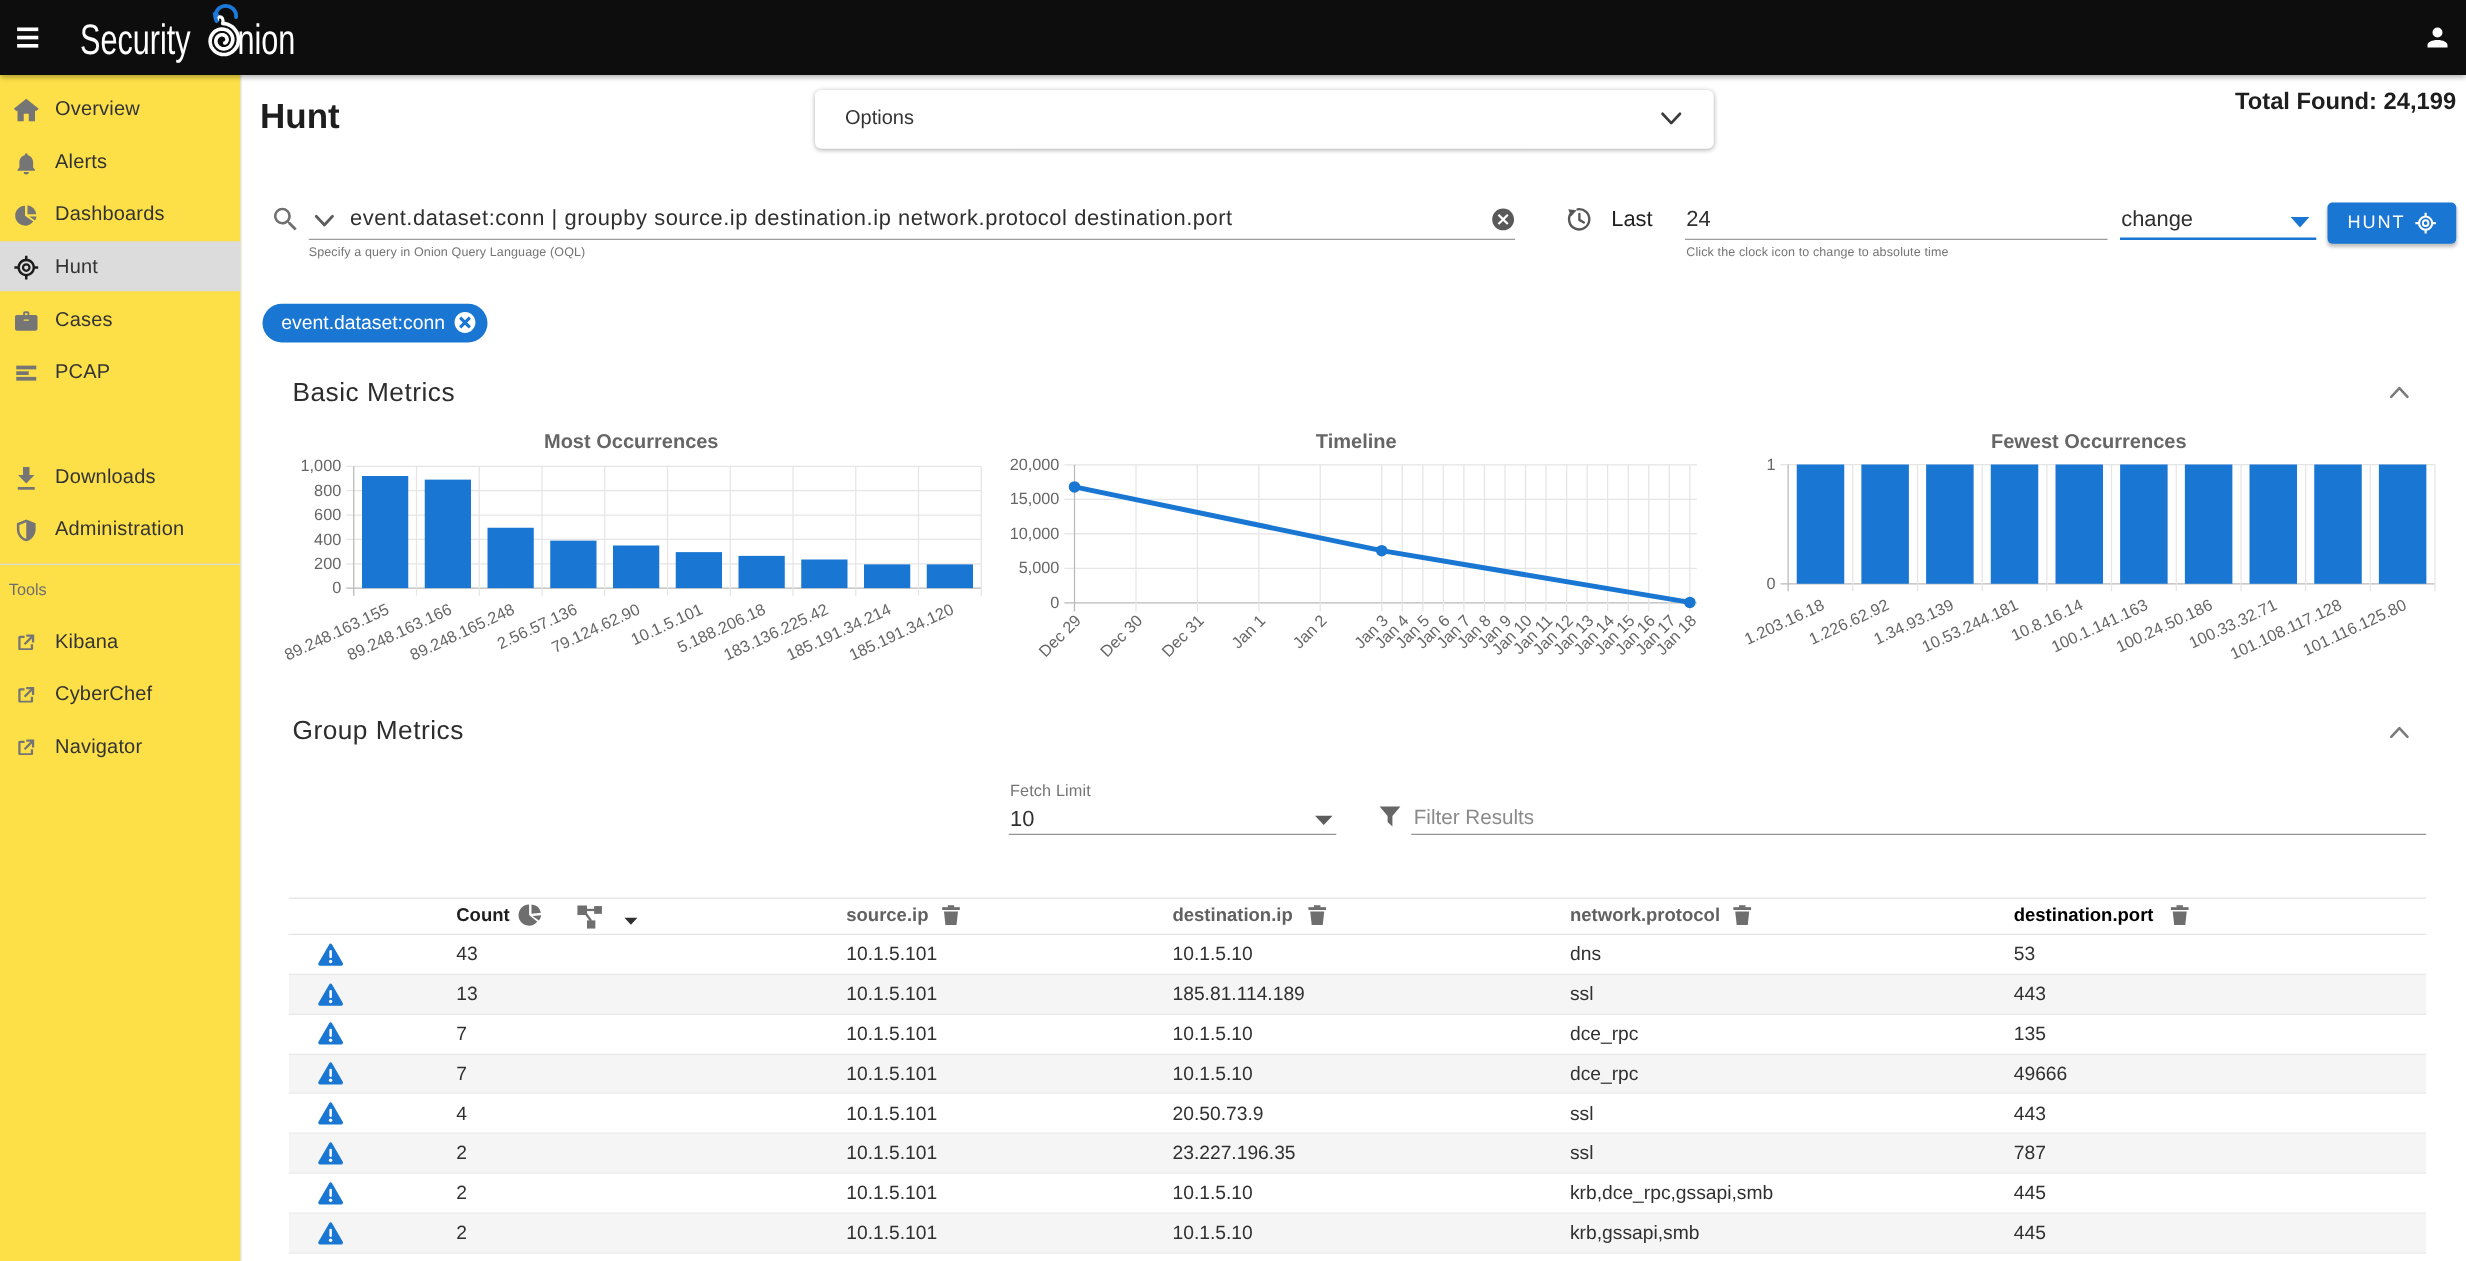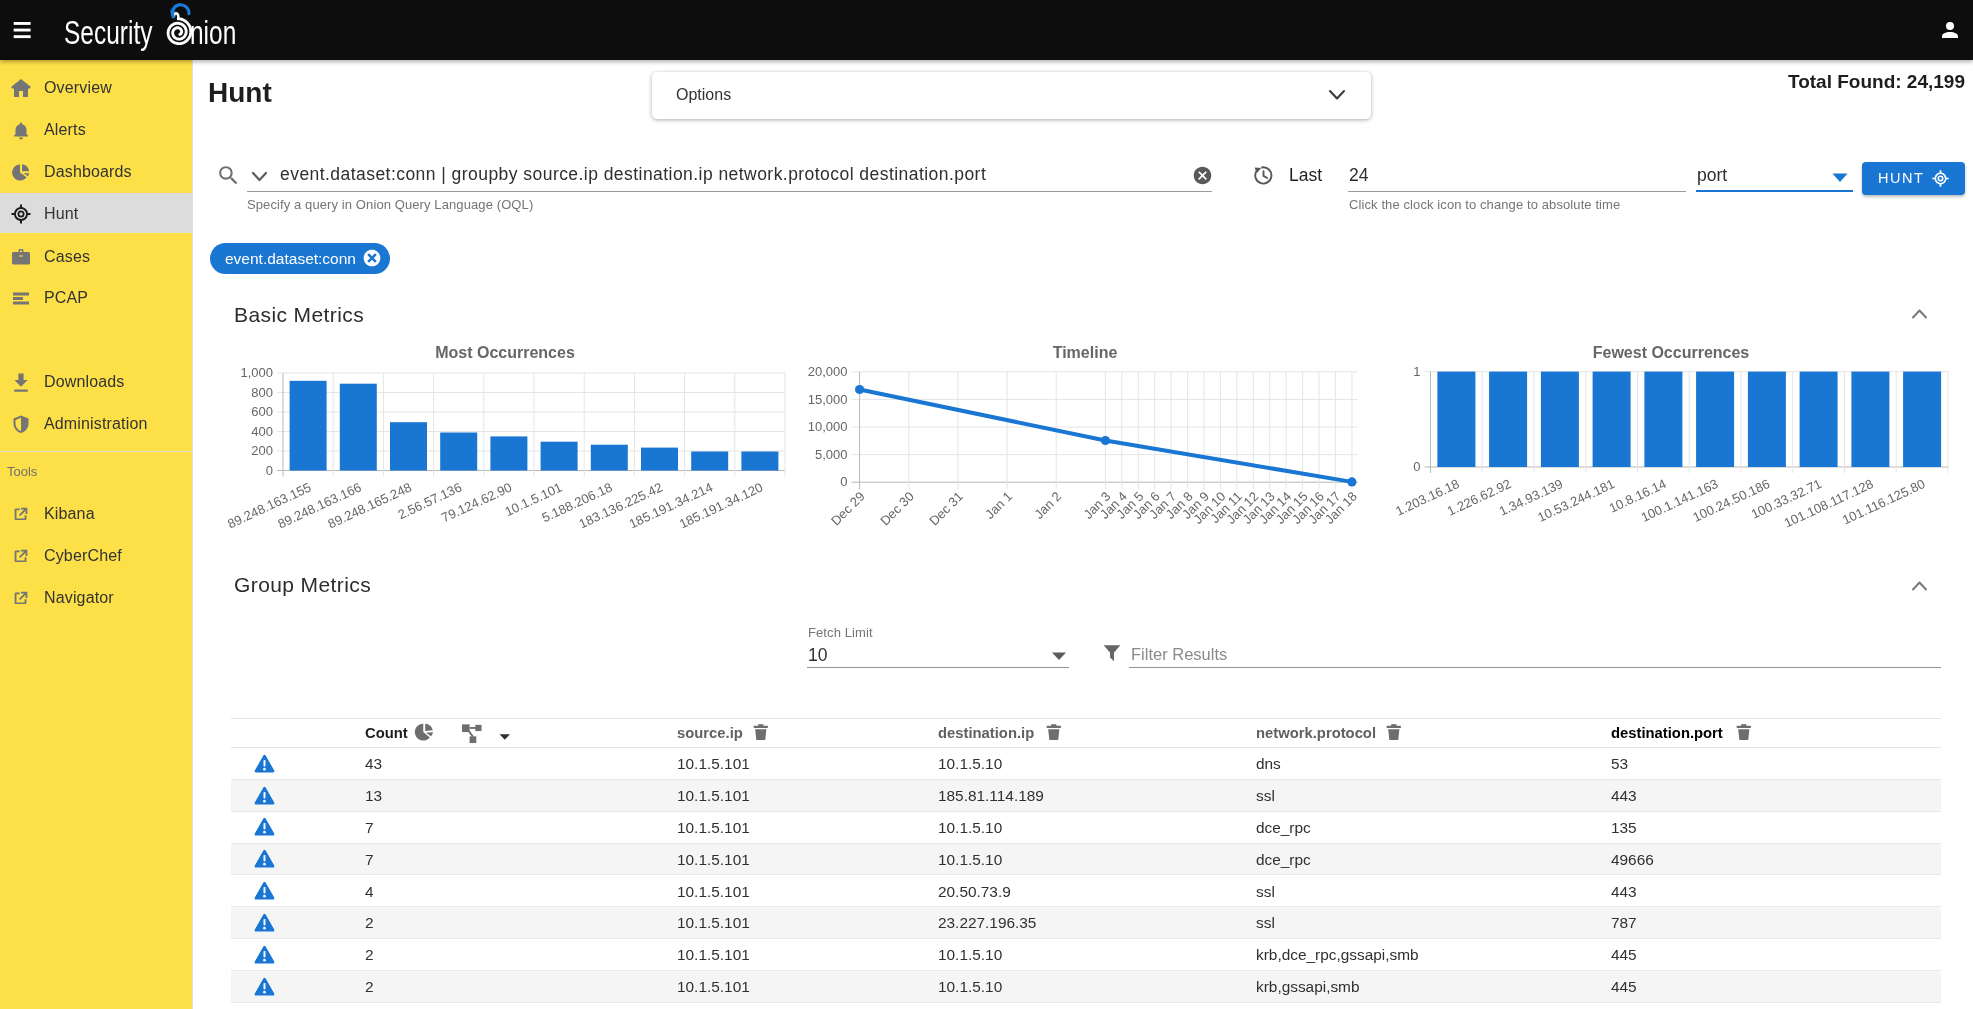--- a/index.html
+++ b/index.html
@@ -1,21 +1,21 @@
 <!DOCTYPE html>
 <html><head><meta charset="utf-8"><style>
 html,body{margin:0;padding:0;width:1973px;height:1009px;overflow:hidden;background:#fff;
  font-family:"Liberation Sans",sans-serif;-webkit-font-smoothing:antialiased;}
 .abs{position:absolute;}
 .appbar{position:absolute;left:0;top:0;width:1973px;height:60px;background:#0d0d0d;box-shadow:0 2px 4px rgba(0,0,0,.3);z-index:5;text-align:right;}
 .sidebar{position:absolute;left:0;top:60px;width:193px;height:992px;background:#fde047;border-right:1px solid #e0e0e0;box-sizing:border-box;z-index:4;}
 .sideitem{position:absolute;left:0;width:193px;height:42px;}
 .sideitem .txt{position:absolute;left:44px;top:50%;transform:translateY(-50%);font-size:16px;letter-spacing:0.15px;color:#333;}
 .sideitem .ico{position:absolute;left:10px;top:50%;transform:translateY(-50%);width:22px;height:22px;}
-.helper{color:#757575;font-size:13px;position:absolute;letter-spacing:0.1px;}
+.helper{color:#757575;font-size:10px;position:absolute;letter-spacing:0.1px;}
 .underline{position:absolute;height:1px;background:#8e8e8e;}
 .hdr20{position:absolute;font-size:21px;letter-spacing:0.4px;color:#2d2d2d;}
 </style></head><body>
 
 <div class="appbar">
 <svg class="abs" style="left:13px;top:21px" width="19" height="18" viewBox="0 0 19 18">
       <rect x="0.7" y="1" width="16.9" height="2.9" fill="#fff"></rect>
       <rect x="0.7" y="7.6" width="16.9" height="2.9" fill="#fff"></rect>
       <rect x="0.7" y="14.2" width="16.9" height="2.9" fill="#fff"></rect>
     </svg>
@@ -127,21 +127,21 @@
   </svg>
 <svg class="abs" style="left:1252px;top:164px" width="23" height="23" viewBox="0 0 23 23">
     <path d="M5.0,6.4 A 8.1 8.1 0 1 0 10.0,3.45" fill="none" stroke="#575757" stroke-width="1.9" stroke-linecap="round"></path>
     <path d="M2.6,3.4 L9.3,4.1 L4.8,9.1 Z" fill="#575757"></path>
     <path d="M11.5,7.2 L11.5,11.9 L15.1,14.0" fill="none" stroke="#575757" stroke-width="1.9" stroke-linecap="round" stroke-linejoin="round"></path>
   </svg>
 <div class="abs" style="left:1289px;top:165px;font-size:17.5px;color:#1f1f1f;">Last</div>
 <div class="abs" style="left:1349px;top:165px;font-size:17.5px;color:#2f2f2f;">24</div>
 <div class="underline" style="left:1348px;top:191px;width:338px;background:#9b9b9b;"></div>
 <div class="helper" style="left:1349px;top:197px;">Click the clock icon to change to absolute time</div>
-<div class="abs" style="left:1697px;top:165px;font-size:17.5px;color:#2f2f2f;">port</div>
+<div class="abs" style="left:1697px;top:165px;font-size:17.5px;color:#2f2f2f;">change</div>
 <svg class="abs" style="left:1831px;top:172px" width="18" height="11" viewBox="0 0 18 11">
     <path d="M1.5,1.5 L9,10 L16.5,1.5 Z" fill="#1976d2"></path>
   </svg>
 <div class="underline" style="left:1696px;top:190px;width:157px;height:2px;background:#1976d2;"></div>
 <div class="abs" style="left:1862px;top:162px;width:103px;height:33px;background:#1976d2;border-radius:4px;box-shadow:0 2px 3px rgba(0,0,0,.25);"></div>
 <div class="abs" style="left:1878px;top:170px;font-size:14.5px;font-weight:500;color:#fff;letter-spacing:1.5px;">HUNT</div>
 <svg class="abs" style="left:1931px;top:169px" width="19" height="19" viewBox="0 0 22 22">
     <path fill="#fff" d="M11,7.5A3.5,3.5 0 0,1 14.5,11A3.5,3.5 0 0,1 11,14.5A3.5,3.5 0 0,1 7.5,11A3.5,3.5 0 0,1 11,7.5M11,9.3A1.7,1.7 0 0,0 9.3,11A1.7,1.7 0 0,0 11,12.7A1.7,1.7 0 0,0 12.7,11A1.7,1.7 0 0,0 11,9.3M10,1.5H12V4.06C15.06,4.5 17.5,6.94 17.94,10H20.5V12H17.94C17.5,15.06 15.06,17.5 12,17.94V20.5H10V17.94C6.94,17.5 4.5,15.06 4.06,12H1.5V10H4.06C4.5,6.94 6.94,4.5 10,4.06V1.5M11,5.9A5.1,5.1 0 0,0 5.9,11A5.1,5.1 0 0,0 11,16.1A5.1,5.1 0 0,0 16.1,11A5.1,5.1 0 0,0 11,5.9Z"></path>
   </svg>
 <div class="abs" style="left:210px;top:243px;width:180px;height:31px;background:#1976d2;border-radius:16px;"></div>

